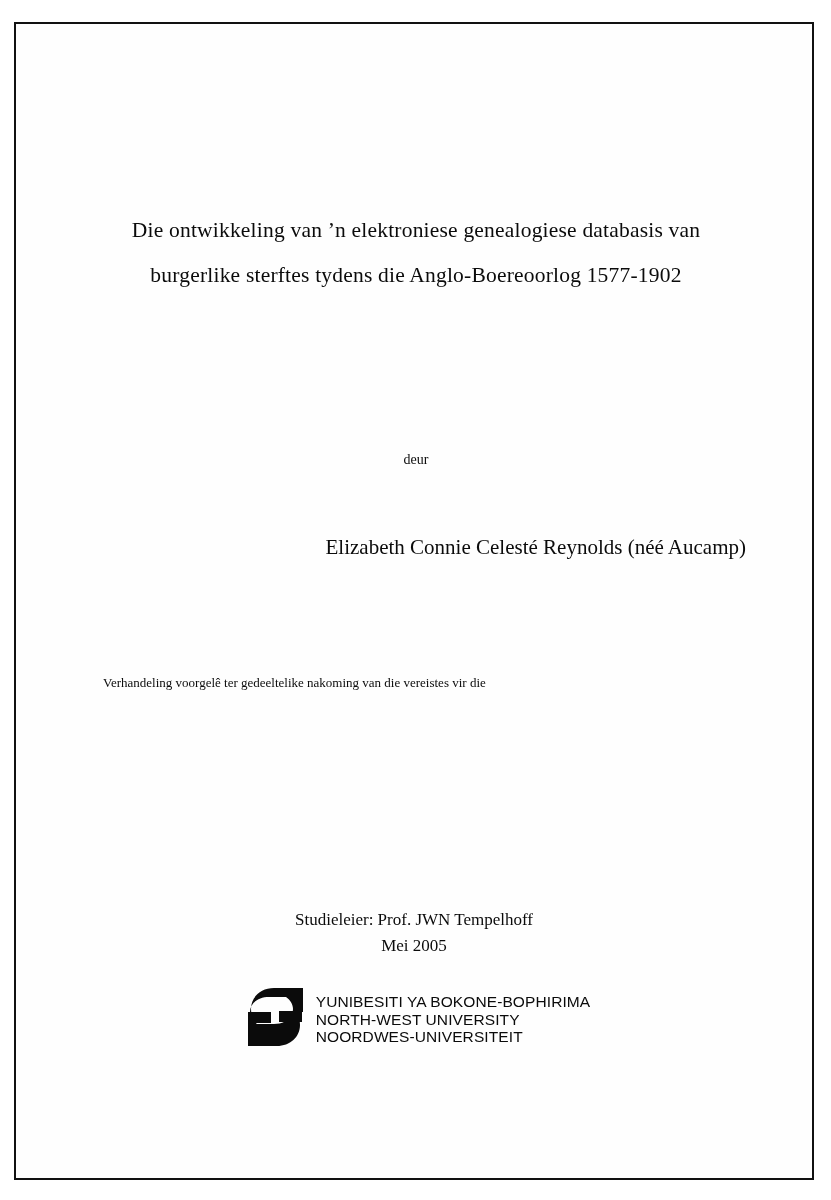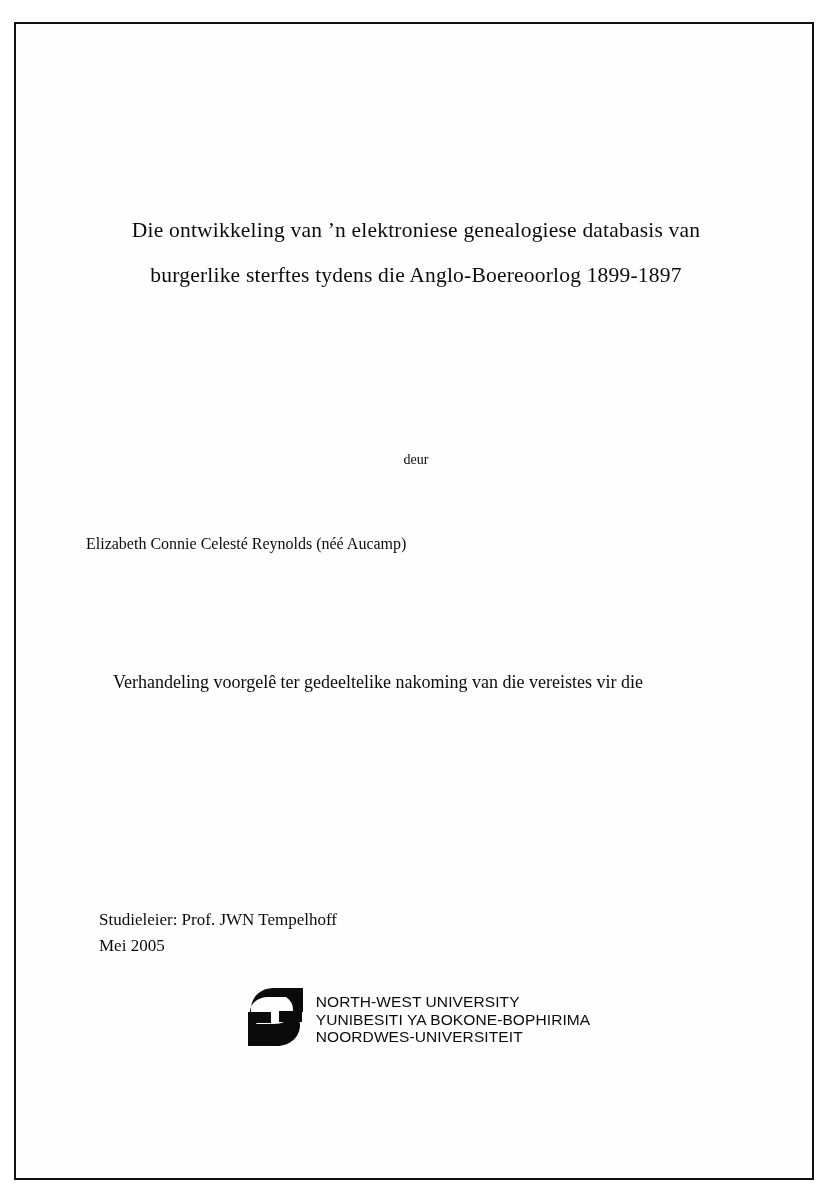--- a/index.html
+++ b/index.html
@@ -58,29 +58,29 @@
     left: 0;
     width: 660px;
     text-align: center;
     font-size: 14px;
   }
   .author {
     position: absolute;
     top: 513px;
     left: 0;
     width: 660px;
-    text-align: left;
-    font-size: 16px;
+    text-align: right;
+    font-size: 21px;
   }
   .statement {
     position: absolute;
     top: 648px;
-    left: 27px;
+    left: 17px;
     width: 630px;
-    font-size: 18px;
+    font-size: 13px;
     line-height: 25px;
   }
   .statement p {
     margin: 0;
   }
   .statement .justify {
     text-align: justify;
   }
   .statement em {
     font-style: italic;
@@ -88,20 +88,21 @@
   .supervisor {
     position: absolute;
     top: 885px;
     left: 13px;
     width: 630px;
     font-size: 17px;
     line-height: 26px;
   }
   .supervisor div {
     white-space: nowrap;
+    text-align: center;
   }
   .logo-wrap {
     position: absolute;
     top: 963px;
     left: 0;
     width: 660px;
     display: flex;
     justify-content: center;
     align-items: flex-start;
   }
@@ -124,21 +125,21 @@
 </head>
 <body>
 
 <div class="page">
   <div class="page-frame"></div>
 
   <div class="content">
 
     <div class="title-block">
       <div class="title-line">Die ontwikkeling van ’n elektroniese genealogiese databasis van</div>
-      <div class="title-line">burgerlike sterftes tydens die Anglo-Boereoorlog 1899-1897</div>
+      <div class="title-line">burgerlike sterftes tydens die Anglo-Boereoorlog 1577-1902</div>
     </div>
 
     <div class="by-word">deur</div>
 
     <div class="author">Elizabeth Connie Celesté Reynolds (néé Aucamp)</div>
 
     <div class="statement">
       <p class="justify">Verhandeling voorgelê ter gedeeltelike nakoming van die vereistes vir die</p>
     </div>
 
@@ -147,20 +148,20 @@
       <div>Mei 2005</div>
     </div>
 
     <div class="logo-wrap">
       <svg class="logo-mark" viewBox="0 0 132 128">
         <path fill="#0b0b0b" d="M64 6c-26 0-46 18-46 42 0 10 4 19 11 26H12v48h58c26 0 46-18 46-42 0-10-4-19-11-26h17V6H64z M58 24h30c9 6 14 15 14 24 0 17-15 30-38 30H30c-9-6-14-15-14-24 0-17 15-30 38-30h4z"></path>
         <rect x="12" y="54" width="46" height="22" fill="#0b0b0b"></rect>
         <rect x="74" y="52" width="46" height="22" fill="#0b0b0b"></rect>
       </svg>
       <div class="logo-text">
+        <div>YUNIBESITI YA BOKONE-BOPHIRIMA</div>
         <div>NORTH-WEST UNIVERSITY</div>
-        <div>YUNIBESITI YA BOKONE-BOPHIRIMA</div>
         <div>NOORDWES-UNIVERSITEIT</div>
       </div>
     </div>
 
   </div>
 </div>
 
 </body></html>

